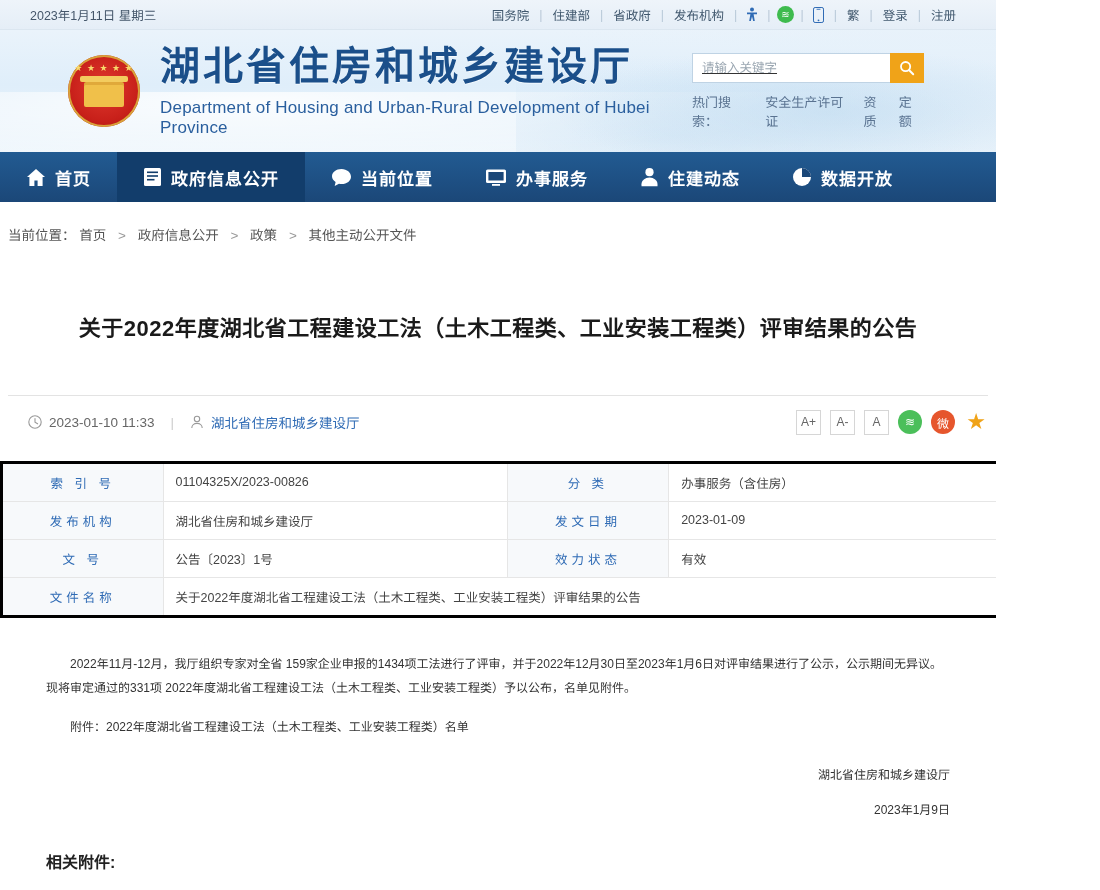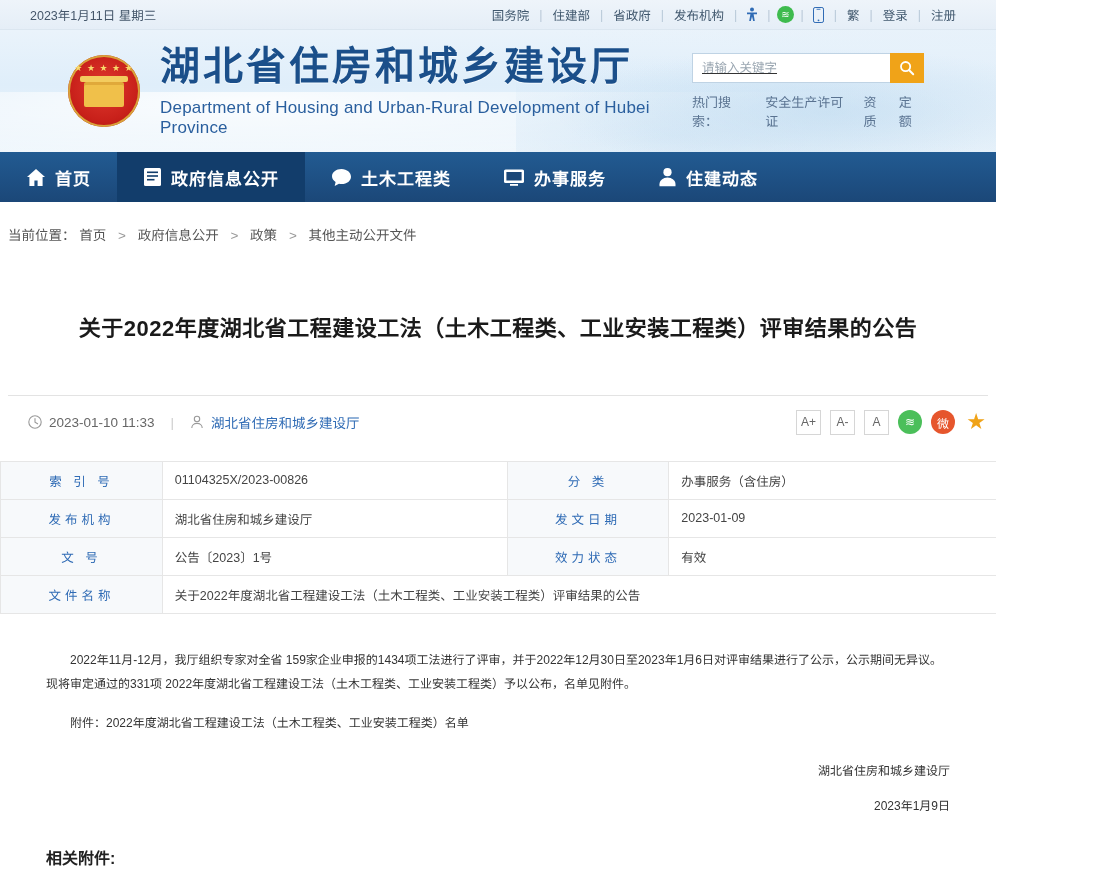--- a/index.html
+++ b/index.html
@@ -177,21 +177,21 @@
   }
   .share.wechat { background: #4bbf5a; }
   .share.weibo { background: #e6562d; }
   .share.star { background: transparent; color: #f0a318; font-size: 22px; }
 
   
   .infotable {
     width: 1014px; margin: 10px auto 0 auto;
     border-collapse: collapse;
     font-size: 12.5px; color: #444;
-    border: 1px solid #000000;
+    border: 3px solid #000000;
     padding-left: 36px;
   }
   .infotable td {
     border: 1px solid #e6e6e6;
     padding: 9px 12px;
     height: 30px;
   }
   .infotable td.lbl {
     background: #f7f9fb; color: #2f6bb5; text-align: center; width: 162px;
     letter-spacing: 4px;
@@ -295,36 +295,43 @@
           <rect x="4" y="4.5" width="11" height="1.6" fill="#123d6b"></rect>
           <rect x="4" y="8.2" width="11" height="1.6" fill="#123d6b"></rect>
           <rect x="4" y="11.9" width="7.5" height="1.6" fill="#123d6b"></rect>
         </svg>
       <span>政府信息公开</span>
     </div>
     <div class="item">
       <svg width="21" height="19" viewBox="0 0 21 19">
           <path d="M10.5 1C5 1 1 4.3 1 8.3c0 2.3 1.4 4.4 3.6 5.7L3.7 18l4.3-2.3c.8.2 1.6.3 2.5.3 5.5 0 9.5-3.3 9.5-7.3S16 1 10.5 1z" fill="#fff"></path>
         </svg>
-      <span>土木工程类</span>
+      <span>当前位置</span>
     </div>
     <div class="item">
       <svg width="22" height="19" viewBox="0 0 22 19">
           <rect x="1" y="1.5" width="20" height="13.5" rx="1.6" fill="#fff"></rect>
           <rect x="3.4" y="4" width="15.2" height="8.5" fill="#1b4778"></rect>
           <rect x="7" y="16" width="8" height="1.8" fill="#fff"></rect>
         </svg>
       <span>办事服务</span>
     </div>
     <div class="item">
       <svg width="19" height="20" viewBox="0 0 19 20">
           <circle cx="9.5" cy="5.2" r="4.1" fill="#fff"></circle>
           <path d="M9.5 10.6c-4.4 0-8 3-8 6.6v2h16v-2c0-3.6-3.6-6.6-8-6.6z" fill="#fff"></path>
         </svg>
       <span>住建动态</span>
+    </div>
+    <div class="item">
+      <svg width="20" height="20" viewBox="0 0 20 20">
+          <circle cx="10" cy="10" r="9" fill="#fff"></circle>
+          <path d="M10 10V1a9 9 0 0 1 9 9z" fill="#1b4778"></path>
+        </svg>
+      <span>数据开放</span>
     </div>
   </div>
 
   <div class="crumbwrap">
     <div class="crumb">
       <span>当前位置：</span>
       <a href="#">首页</a>
       <span class="gt">&gt;</span>
       <a href="#">政府信息公开</a>
       <span class="gt">&gt;</span>

